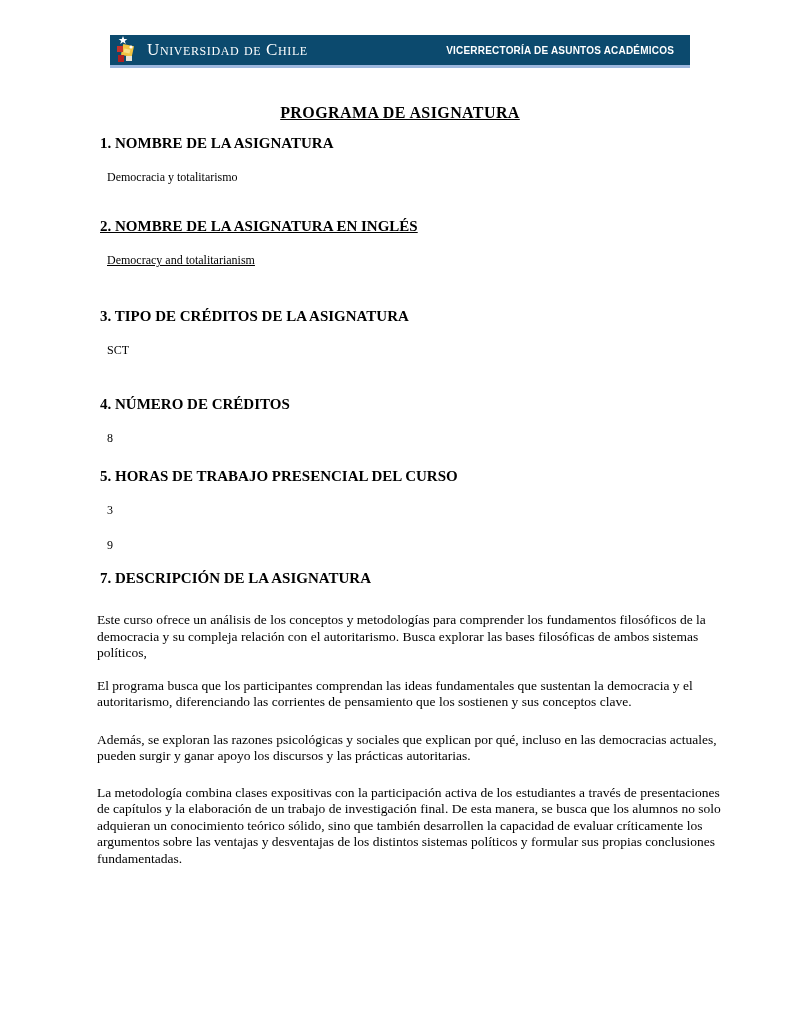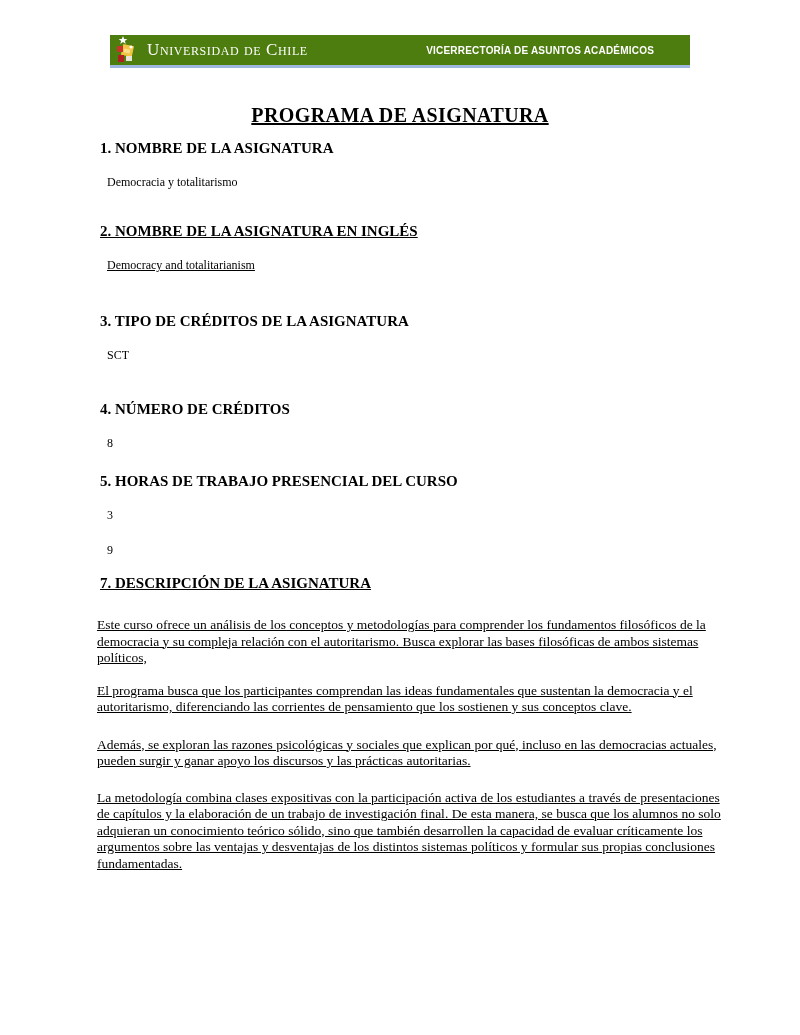--- a/index.html
+++ b/index.html
@@ -9,27 +9,27 @@
     font-family: "Liberation Serif", serif;
     color: #000000;
     overflow: hidden;
   }
   .page { position: relative; width: 800px; height: 1035px; }
 
   
   .banner {
     margin: 35px 110px 0 110px;
     height: 33px;
-    background: #4d7c0f;
+    background: #0c4a6e;
     border-bottom: 3px solid #9db7de;
     display: flex;
     align-items: center;
     justify-content: space-between;
     box-sizing: border-box;
-    padding: 0 36px 0 5px;
+    padding: 0 16px 0 5px;
   }
   .brand { display: flex; align-items: center; gap: 8px; }
   .crest { width: 24px; height: 30px; display: flex; align-items: center; }
   .crest svg { display: block; }
   .university-name {
     color: #ffffff;
     font-family: "Liberation Serif", serif;
     font-variant: small-caps;
     font-size: 17px;
     letter-spacing: 0.6px;
@@ -41,21 +41,21 @@
     font-weight: bold;
     font-size: 10px;
     letter-spacing: 0.2px;
     white-space: nowrap;
   }
 
   
   .doc-title {
     margin-top: 36px;
     text-align: center;
-    font-size: 20px;
+    font-size: 16px;
     font-weight: bold;
     letter-spacing: 0.4px;
   }
   .doc-title span { text-decoration: underline; }
 
   
   .content { margin: 0 70px 0 97px; }
 
   .section .heading {
     font-weight: bold;
@@ -69,21 +69,21 @@
     line-height: 17px;
     margin-top: 17px;
     padding-left: 10px;
   }
   .s1 { margin-top: 12px; }
   .s2 { margin-top: 31px; text-decoration: underline; }
   .s3 { margin-top: 38px; }
   .s4 { margin-top: 36px; }
   .s5 { margin-top: 20px; }
   .s6 { margin-top: 18px; }
-  .s7 { margin-top: 15px; text-decoration: underline; }
+  .s7 { margin-top: 15px; }
 
   .paras p {
     font-size: 13.5px;
     line-height: 16.5px;
     margin: 0;
   }
   .paras p:nth-of-type(1) { margin-top: 25px; }
   .paras p:nth-of-type(2) { margin-top: 16px; }
   .paras p:nth-of-type(3) { margin-top: 21px; }
   .paras p:nth-of-type(4) { margin-top: 20px; }

